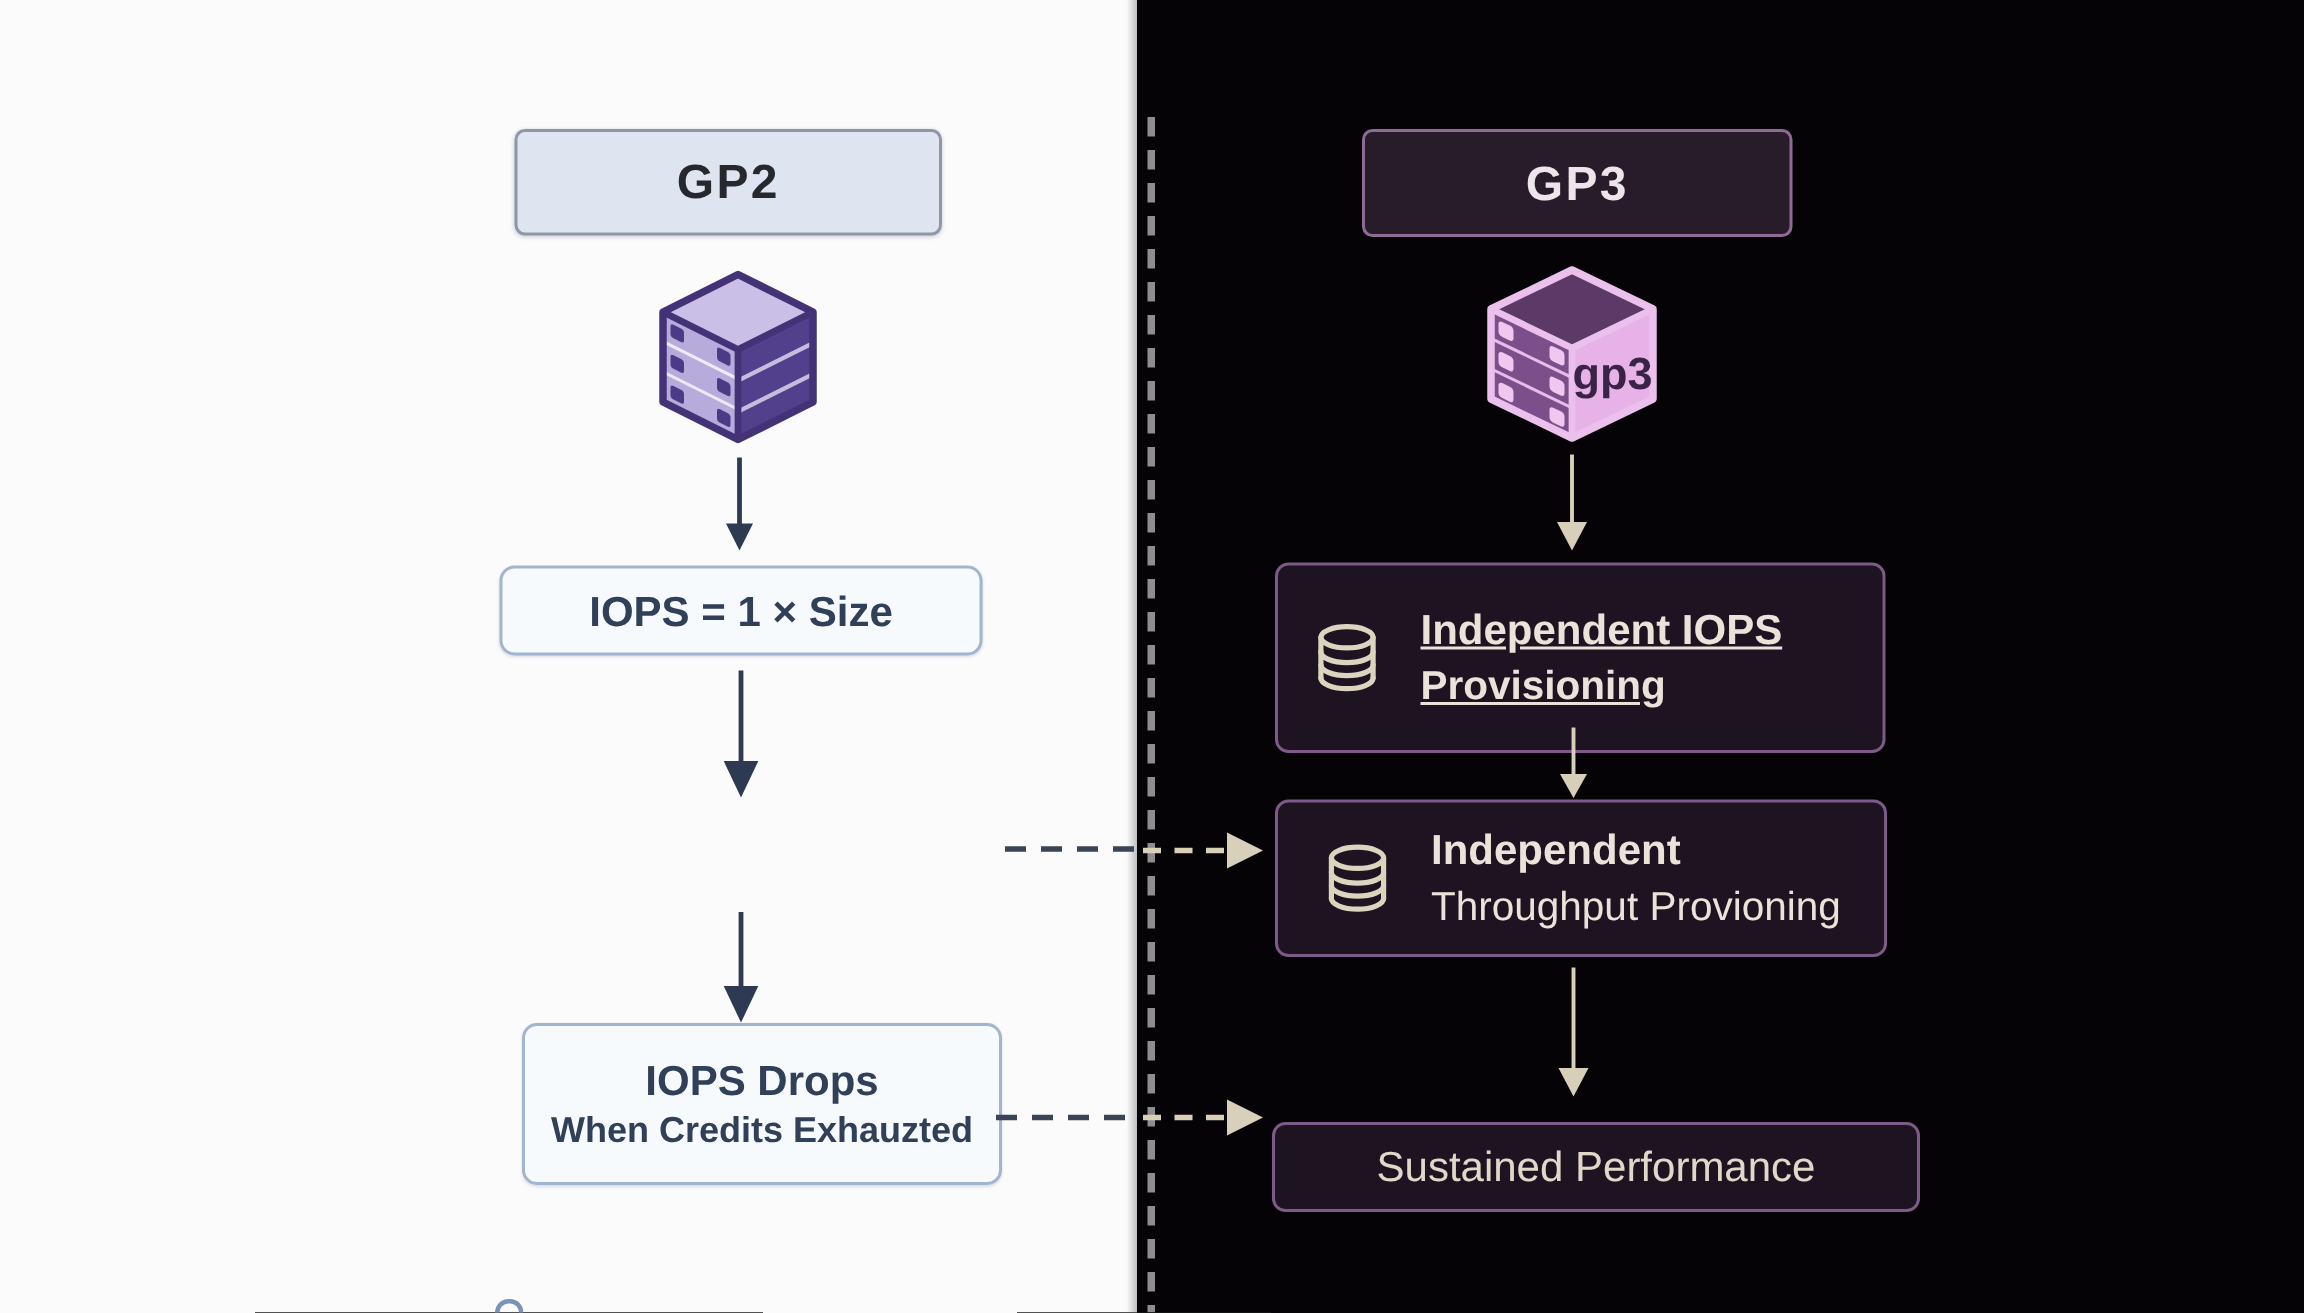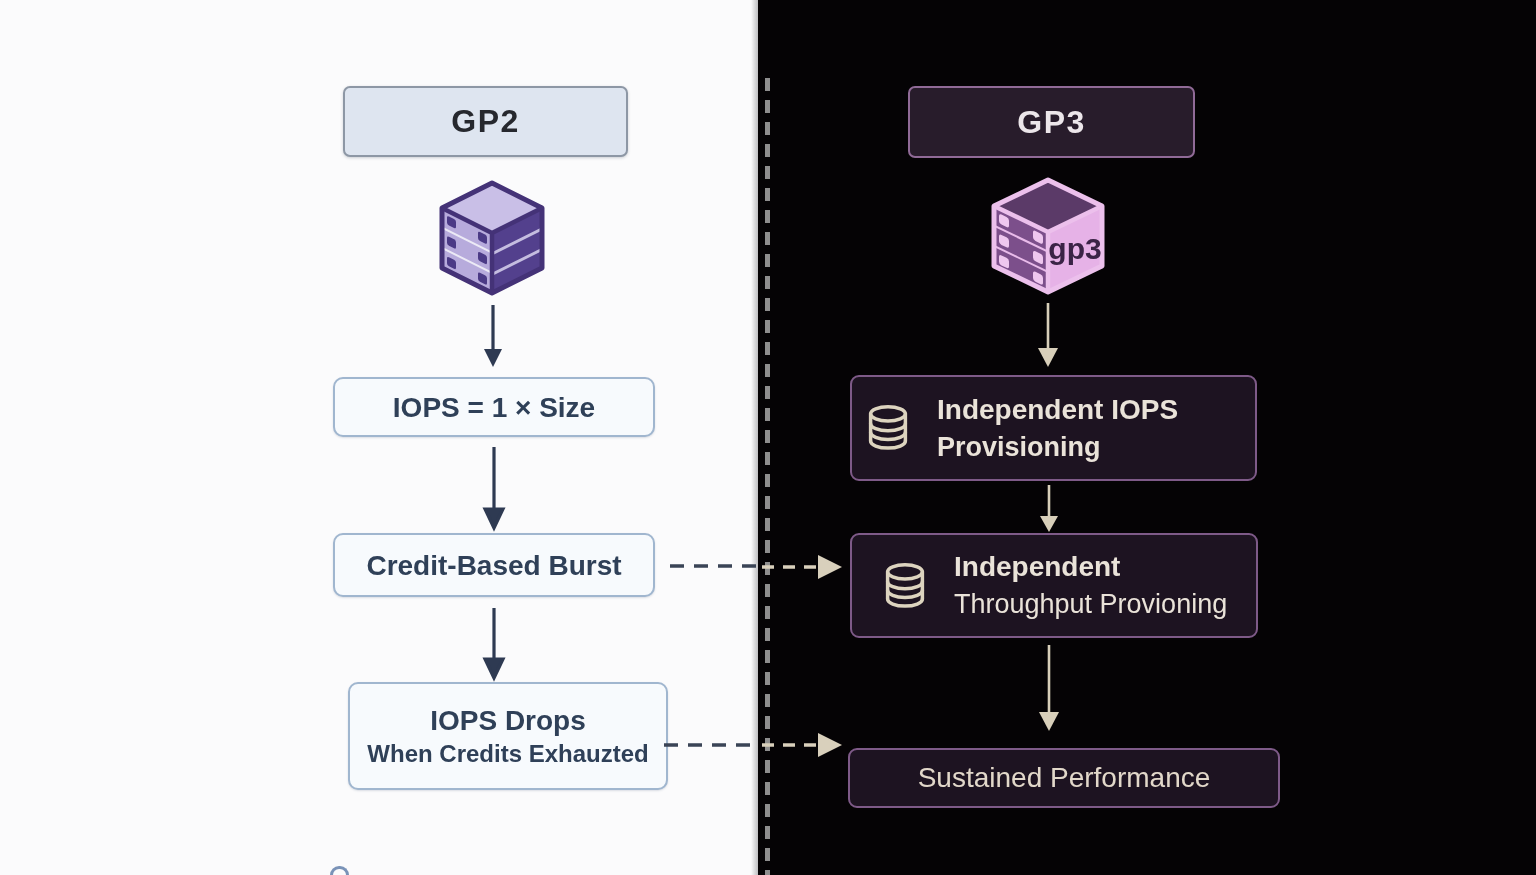--- a/index.html
+++ b/index.html
@@ -31,21 +31,21 @@
   .lbox-iops{left:333px;top:377px;width:322px;height:60px;}
   .lbox-burst{left:333px;top:533px;width:322px;height:64px;}
   .lbox-drops{left:348px;top:682px;width:320px;height:108px;}
 
   .rbox{position:absolute;box-sizing:border-box;background:#1d1321;border:2.5px solid #7e5a88;
     border-radius:9px;display:flex;align-items:center;color:#eae3d9;}
   .rbox .txt{display:flex;flex-direction:column;}
   .rbox .r1{font-size:28px;font-weight:700;line-height:1.35;}
   .rbox .r2{font-size:27px;font-weight:700;line-height:1.35;}
   .rbox .r2.light{font-weight:400;}
-  .rbox-1{left:850px;top:375px;width:407px;height:106px;padding-left:11px;gap:24px;}
+  .rbox-1{left:850px;top:375px;width:407px;height:127px;padding-left:21px;gap:24px;text-decoration:underline;}
   .rbox-2{left:850px;top:533px;width:408px;height:105px;padding-left:28px;gap:24px;}
   .rbox-3{left:848px;top:748px;width:432px;height:60px;justify-content:center;}
   .rbox-3 .r1{font-weight:400;font-size:28px;color:#e2d8ca;}
   .dbicon{width:50px;height:50px;flex:0 0 auto;}
 
   .overlay{position:absolute;left:0;top:0;width:1536px;height:875px;pointer-events:none;}
 
   .bottom-mark{position:absolute;left:330px;top:866px;width:19px;height:12px;
     border:3px solid #7a93b8;border-bottom:none;border-radius:9px 9px 0 0;box-sizing:border-box;}
 </style>
@@ -107,23 +107,20 @@
     <g transform="translate(64,57) skewY(-25.713)">
       <rect x="0" y="0" width="54" height="60" fill="#e6b2e7"></rect>
     </g>
     <path d="M64,5 L118,31 V91 L64,117 L10,91 V31 Z" fill="none" stroke="#ecc0ec" stroke-width="5" stroke-linejoin="round"></path>
     <path d="M10,31 L64,57 L118,31 M64,57 V117" fill="none" stroke="#ecc0ec" stroke-width="4.5" stroke-linejoin="round"></path>
     <text x="91" y="84" text-anchor="middle" font-size="30" font-weight="bold" fill="#3a2346">gp3</text>
   </svg>
 
   <div class="lbox lbox-iops">
     <span class="l1">IOPS = 1 × Size</span>
-  </div>
-  <div class="lbox lbox-burst">
-    <span class="l1">Credit-Based Burst</span>
   </div>
   <div class="lbox lbox-drops">
     <span class="l1">IOPS Drops</span>
     <span class="l2">When Credits Exhauzted</span>
   </div>
 
   <div class="rbox rbox-1">
     <svg class="dbicon" viewBox="0 0 46 46">
       <g fill="none" stroke="#ddd4bf" stroke-width="3.2" stroke-linecap="round">
         <ellipse cx="23" cy="10" rx="16" ry="6.5"></ellipse>

